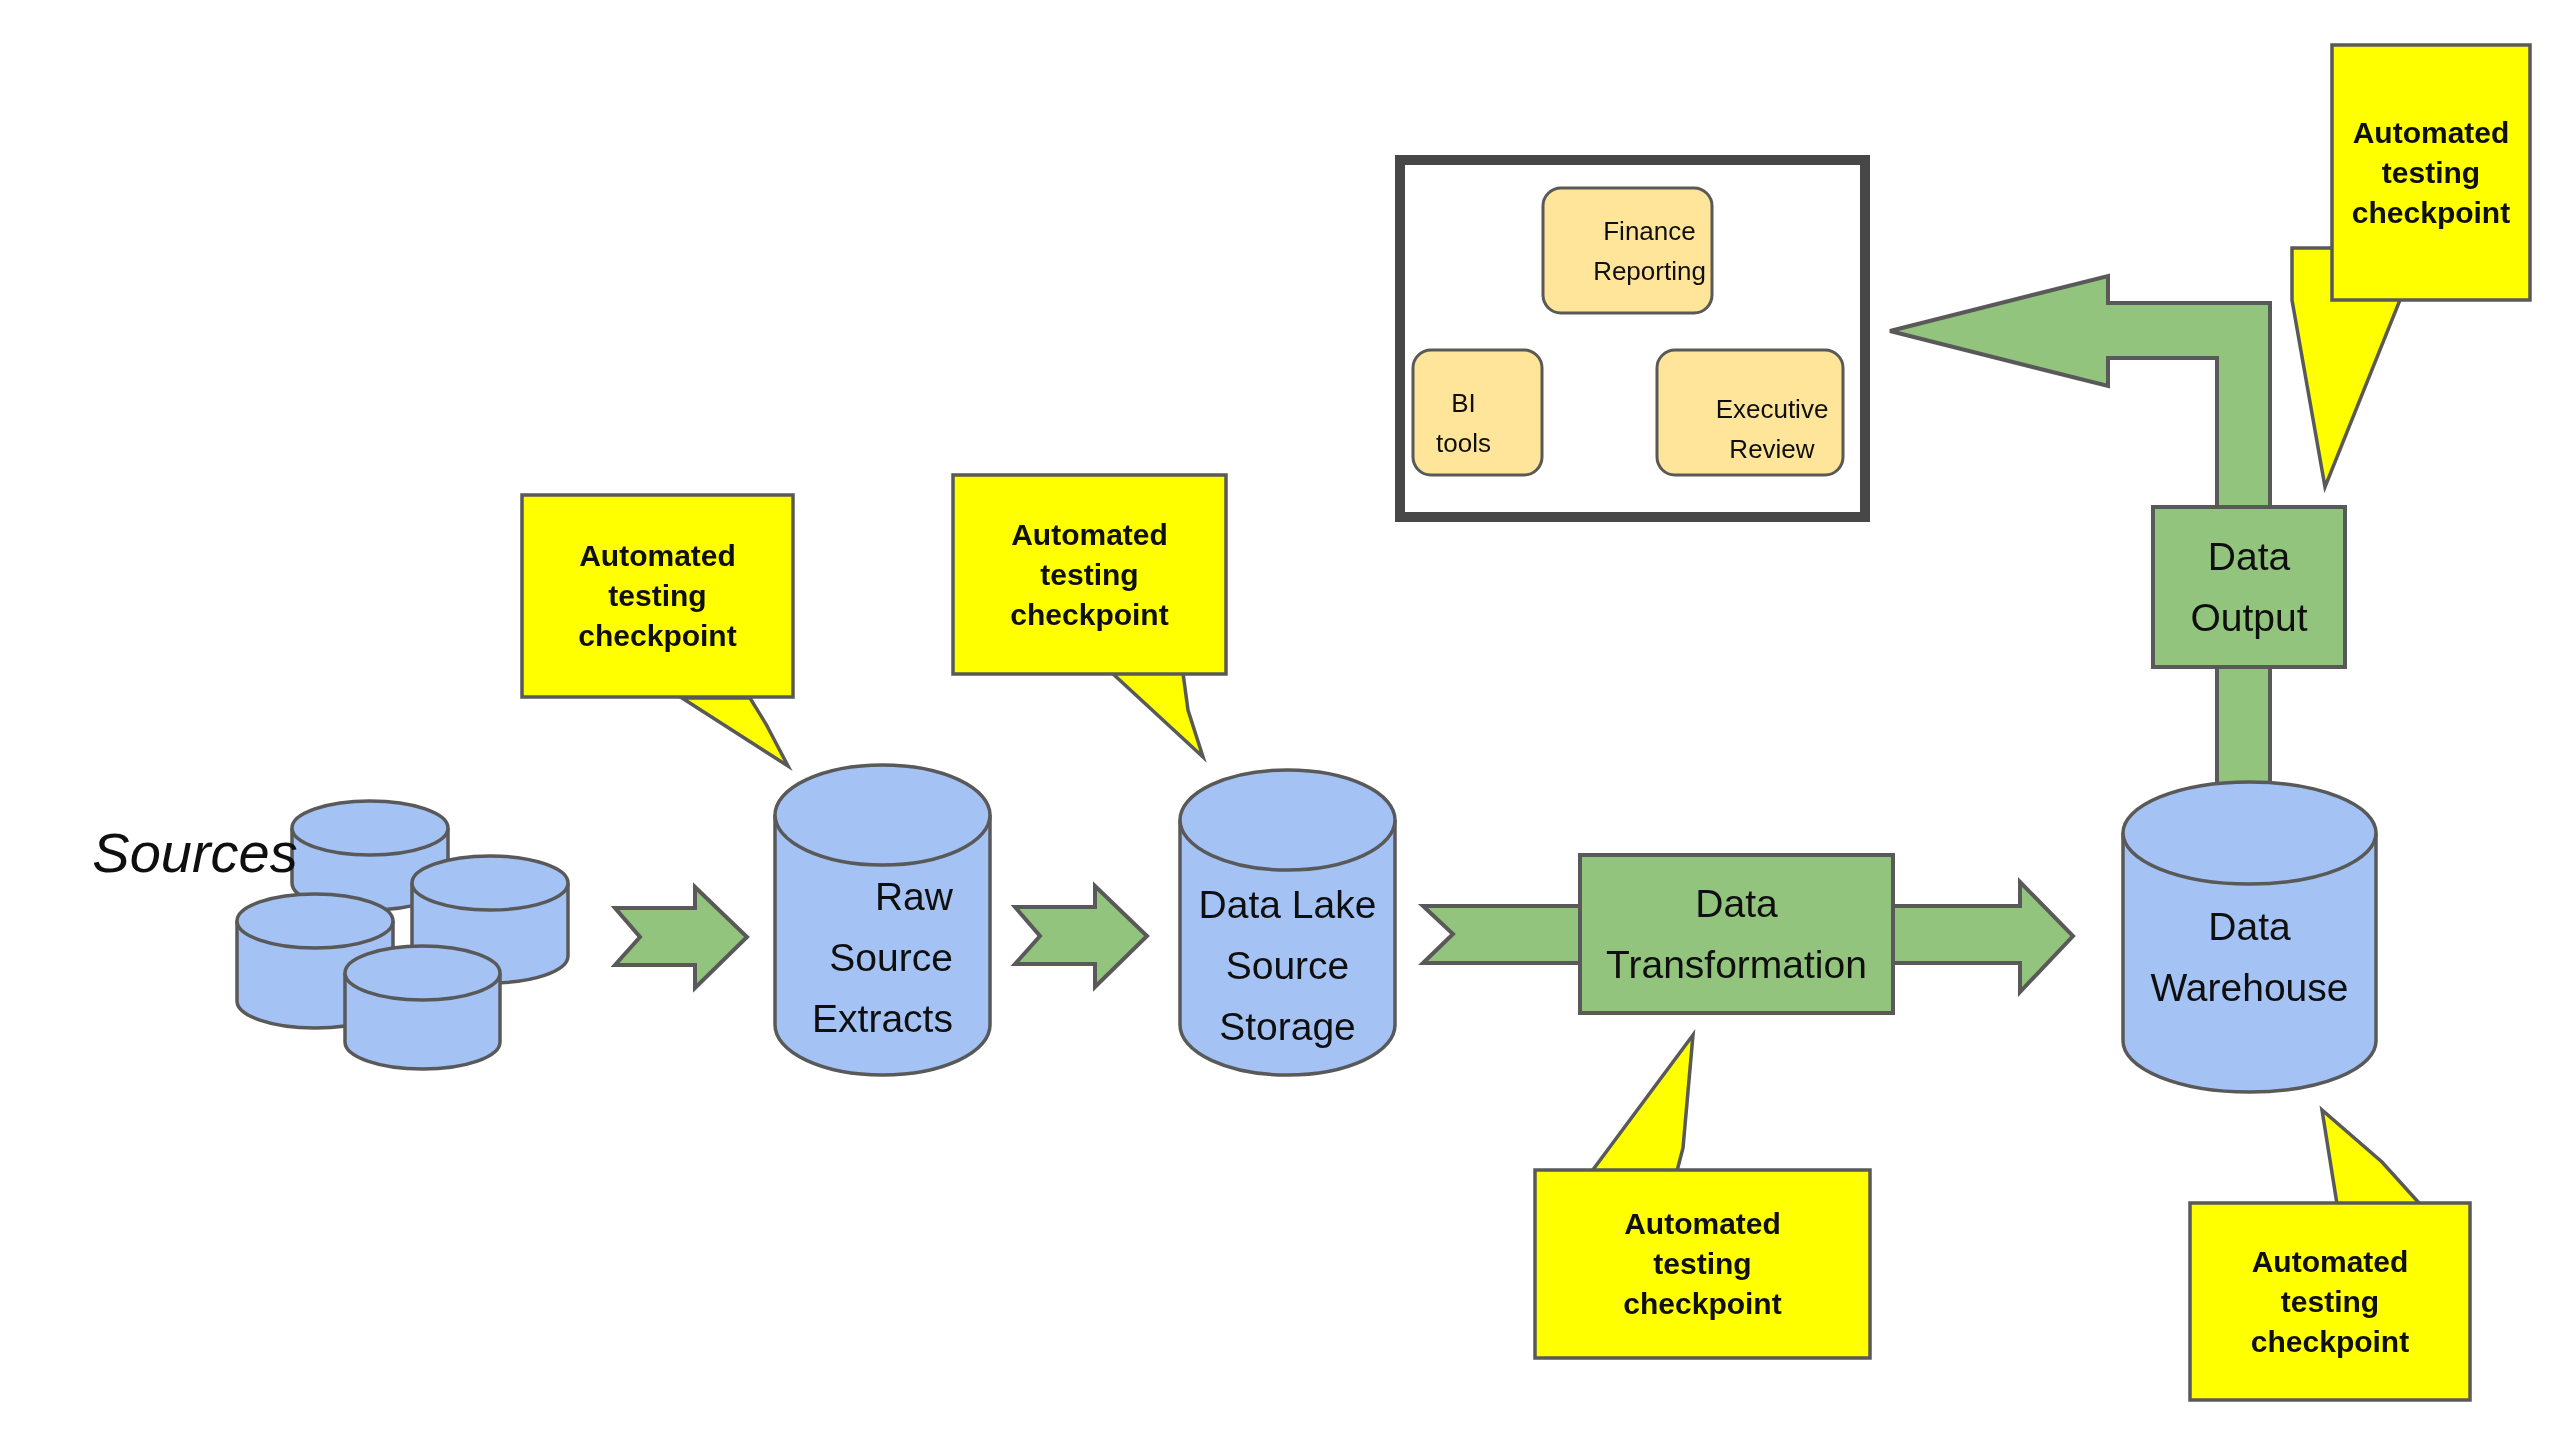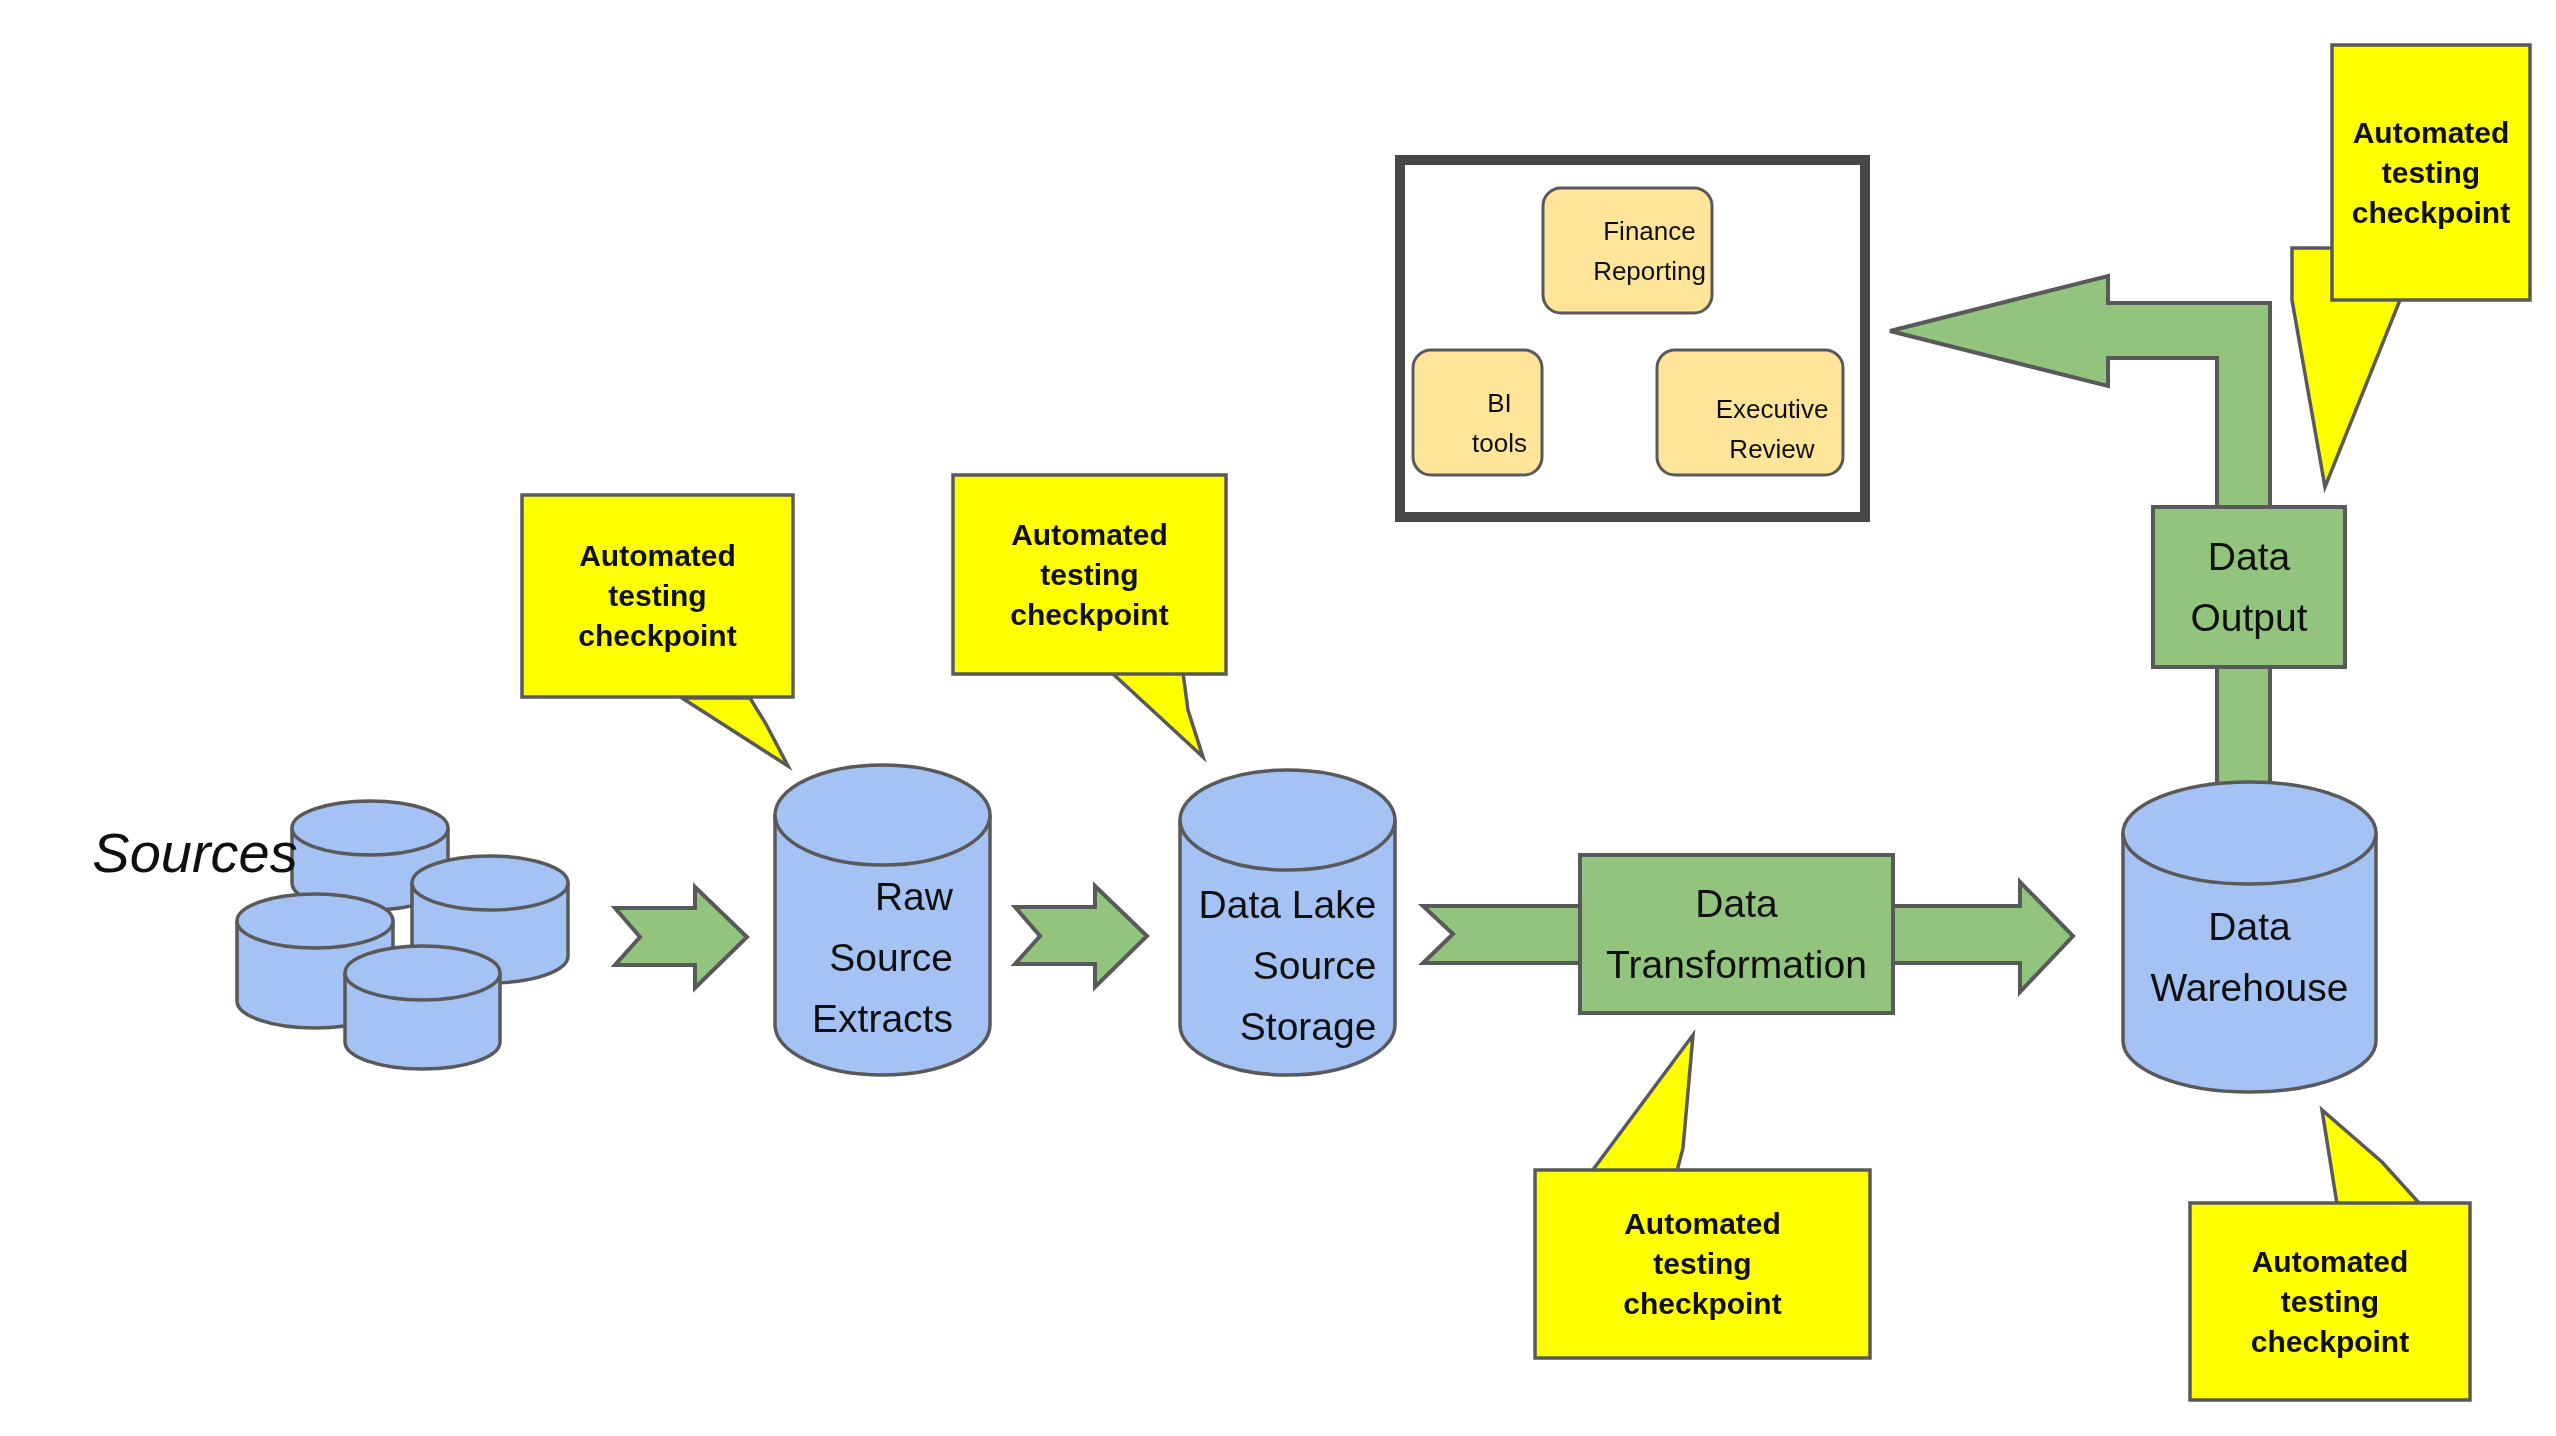--- a/index.html
+++ b/index.html
@@ -106,37 +106,37 @@
       <rect class="yellow-shape" x="2332" y="45" width="198" height="255"></rect>
     </g>
   </svg>
 
   <div class="lbl lbl-sources" style="left:115px;top:825px;width:160px;height:55px;">Sources</div>
 
   <div class="lbl lbl-node" style="left:775px;top:877px;width:215px;height:160px;text-align:right;">Raw
 Source
 Extracts</div>
 
-  <div class="lbl lbl-node" style="left:1180px;top:885px;width:215px;height:160px;text-align:right;">Data Lake
+  <div class="lbl lbl-node" style="left:1180px;top:885px;width:215px;height:160px;">Data Lake
 Source
 Storage</div>
 
   <div class="lbl lbl-node" style="left:1580px;top:855px;width:313px;height:158px;">Data
 Transformation</div>
 
   <div class="lbl lbl-node" style="left:2123px;top:877px;width:253px;height:160px;">Data
 Warehouse</div>
 
   <div class="lbl lbl-node" style="left:2153px;top:507px;width:192px;height:160px;">Data
 Output</div>
 
   <div class="lbl lbl-sub" style="left:1543px;top:188px;width:169px;height:125px;">Finance
 Reporting</div>
 
-  <div class="lbl lbl-sub" style="left:1413px;top:350px;width:129px;height:145px;border-radius:8px;">BI
+  <div class="lbl lbl-sub" style="left:1377px;top:350px;width:129px;height:145px;border-radius:8px;">BI
 tools</div>
 
   <div class="lbl lbl-sub" style="left:1657px;top:350px;width:186px;height:125px;margin-top:16px;">Executive
 Review</div>
 
   <div class="lbl lbl-callout" style="left:522px;top:495px;width:271px;height:202px;">Automated
 testing
 checkpoint</div>
 
   <div class="lbl lbl-callout" style="left:953px;top:475px;width:273px;height:199px;">Automated

